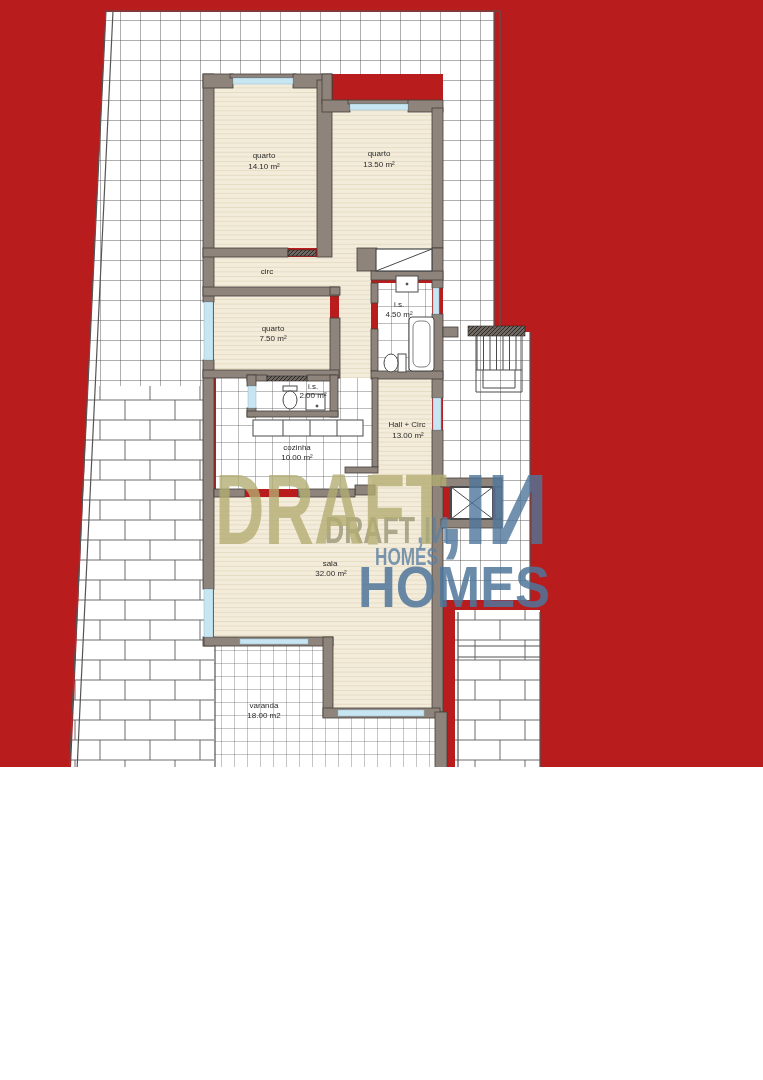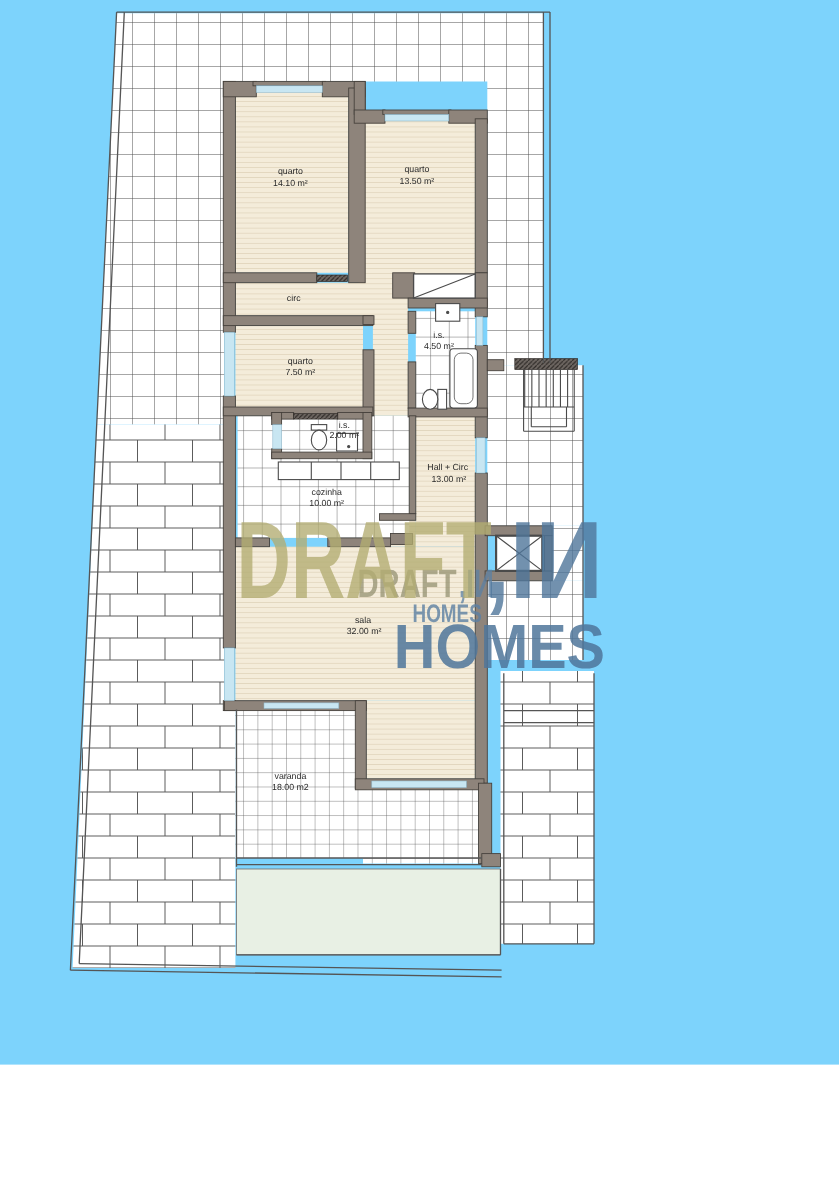--- a/index.html
+++ b/index.html
@@ -1,16 +1,16 @@
 <!DOCTYPE html>
 <html><head>
 <meta charset="utf-8">
 <style>
   html,body{margin:0;padding:0;background:#ffffff;}
-  .page{position:relative;width:763px;height:968px;background:#7dd3fc;overflow:hidden;
+  .page{position:relative;width:763px;height:767px;background:#b91c1c;overflow:hidden;
         font-family:"Liberation Sans", sans-serif;}
   svg{position:absolute;left:0;top:0;}
   text.rlabel{font-size:8px;fill:#2b2b2b;text-anchor:middle;
               font-family:"Liberation Sans", sans-serif;}
   text.wm{font-family:"Liberation Sans", sans-serif;font-weight:bold;}
 </style>
 </head>
 <body>
 
 <div class="page">

